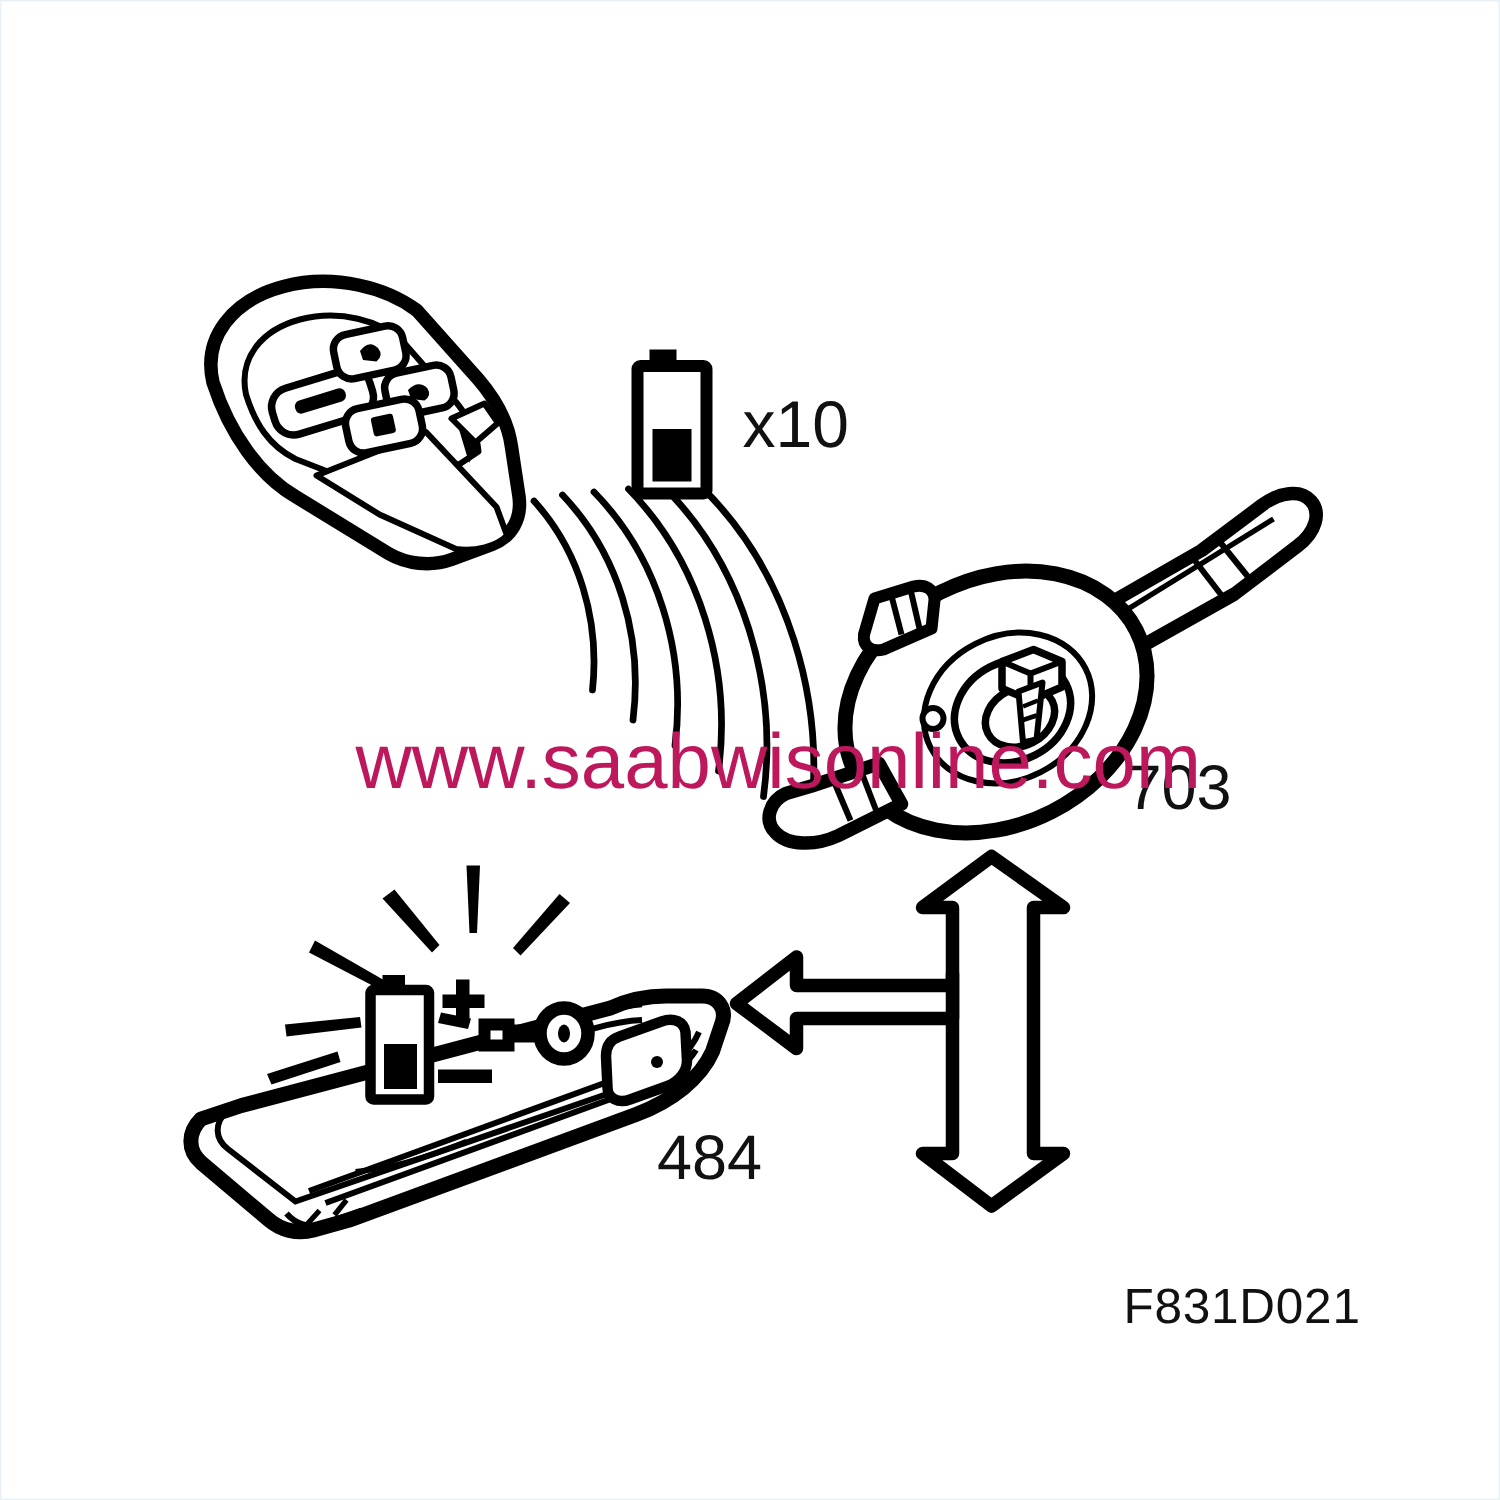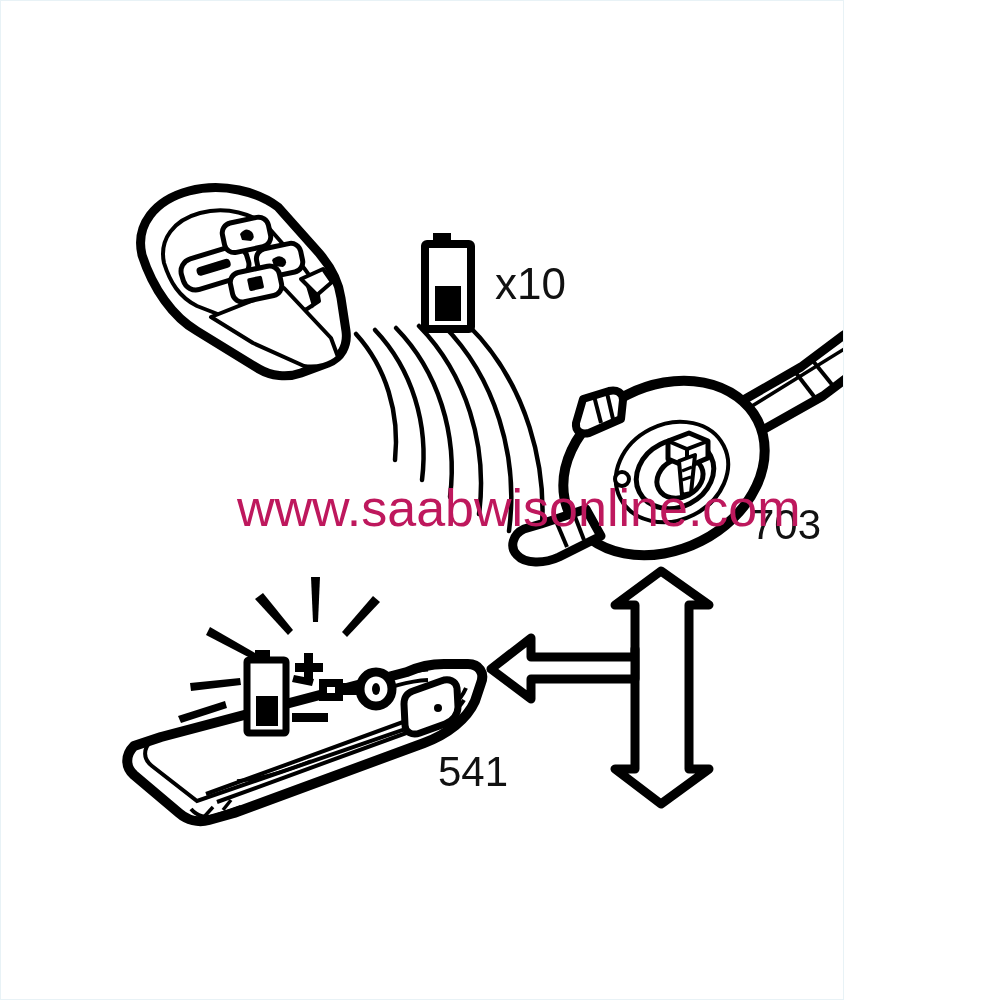--- a/index.html
+++ b/index.html
@@ -6,21 +6,21 @@
   html, body {
     margin: 0;
     padding: 0;
     background: #ffffff;
   }
   body {
     font-family: "Liberation Sans", sans-serif;
   }
   #page {
     position: relative;
-    width: 844px;
+    width: 1000px;
     height: 1000px;
     background: #ffffff;
     overflow: hidden;
     box-sizing: border-box;
     border: 1px solid #e8f2f6;
   }
   #diagram-svg {
     position: absolute;
     left: 0;
     top: 0;
@@ -322,19 +322,20 @@
                L 530 656
                L 634 656 Z"></path>
     </g>
 
   </svg>
 
   <div class="lbl" id="label-x10">x10</div>
 
   <div class="lbl" id="label-703">703</div>
 
-  <div class="lbl" id="label-541">541</div>
-
-
+  <div class="lbl" id="label-541">484</div>
+
+
+  <div class="lbl" id="label-refcode">F831D021</div>
 
   <div id="watermark">www.saabwisonline.com</div>
 
 </div>
 
 </body></html>

